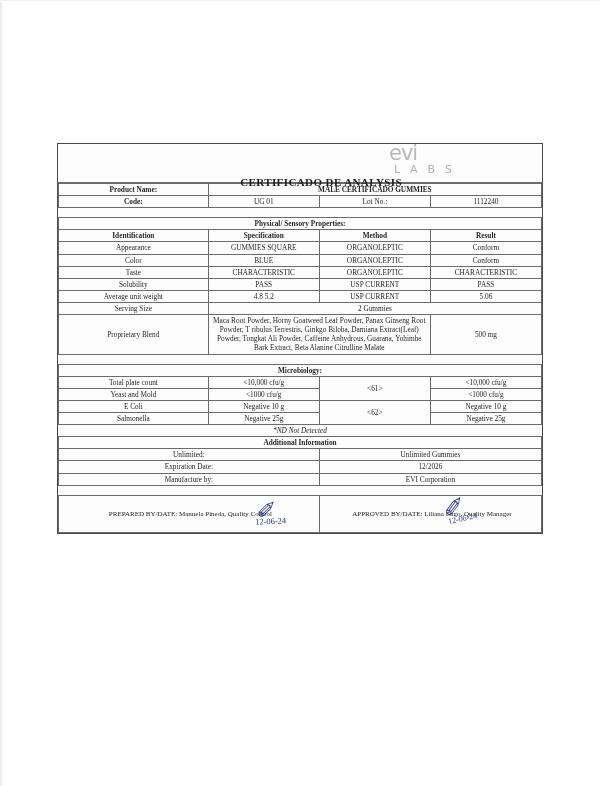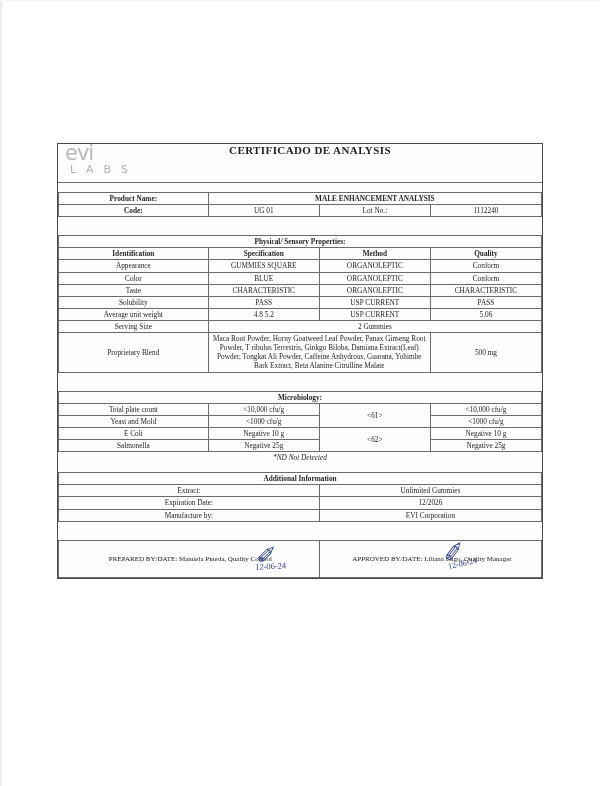--- a/index.html
+++ b/index.html
@@ -42,38 +42,38 @@
     border: 1.2px solid #4a4a4a;
     background: #fdfdfd;
     box-sizing: border-box;
     color: #2b2b2b;
   }
 
   table.t {
     width: 100%;
     border-collapse: collapse;
     table-layout: fixed;
-    margin-top: 9px;
   }
   table.t td {
     border: 0.8px solid #6b6b6b;
     padding: 1px 3px;
     font-size: 7.3px;
     line-height: 1.25;
     text-align: center;
     vertical-align: middle;
     color: #262626;
   }
 
   
   .hdr {
     display: flex;
-    align-items: flex-start;
+    align-items: flex-end;
     border-bottom: 0.8px solid #6b6b6b;
     height: 38px;
+    flex-direction: column;
   }
   .logo-wrap {
     width: 160px;
     padding-left: 7px;
     box-sizing: border-box;
     display: flex;
     flex-direction: column;
     align-items: flex-start;
     justify-content: center;
   }
@@ -205,21 +205,21 @@
   <table class="t">
     <colgroup>
       <col style="width:31%">
         <col style="width:23%">
         <col style="width:23%">
         <col style="width:23%">
     </colgroup>
     <tbody>
       <tr>
         <td class="b">Product Name:</td>
-        <td class="b" colspan="3">MALE ENHANCEMENT ANALYSIS</td>
+        <td class="b" colspan="3">MALE CERTIFICADO GUMMIES</td>
       </tr>
       <tr>
         <td class="b">Code:</td>
         <td>UG 01</td>
         <td>Lot No.:</td>
         <td>1112240</td>
       </tr>
       <tr class="blank-row">
           <td colspan="4"></td>
         </tr>
@@ -234,21 +234,21 @@
         <col style="width:23%">
     </colgroup>
     <tbody>
       <tr>
         <td class="section-title" colspan="4">Physical/ Sensory Properties:</td>
       </tr>
       <tr>
         <td class="b">Identification</td>
         <td class="b">Specification</td>
         <td class="b">Method</td>
-        <td class="b">Quality</td>
+        <td class="b">Result</td>
       </tr>
       <tr>
         <td>Appearance</td>
         <td>GUMMIES  SQUARE</td>
         <td>ORGANOLEPTIC</td>
         <td>Conform</td>
       </tr>
       <tr>
         <td>Color</td>
         <td>BLUE</td>
@@ -330,21 +330,21 @@
   <table class="t">
     <colgroup>
       <col style="width:54%">
         <col style="width:46%">
     </colgroup>
     <tbody>
       <tr>
         <td class="section-title" colspan="2">Additional Information</td>
       </tr>
       <tr>
-        <td class="left">Extract:</td>
+        <td class="left">Unlimited:</td>
         <td>Unlimited Gummies</td>
       </tr>
       <tr>
         <td class="left">Expiration Date:</td>
         <td>12/2026</td>
       </tr>
       <tr>
         <td class="left">Manufacture by:</td>
         <td>EVI Corporation</td>
       </tr>

